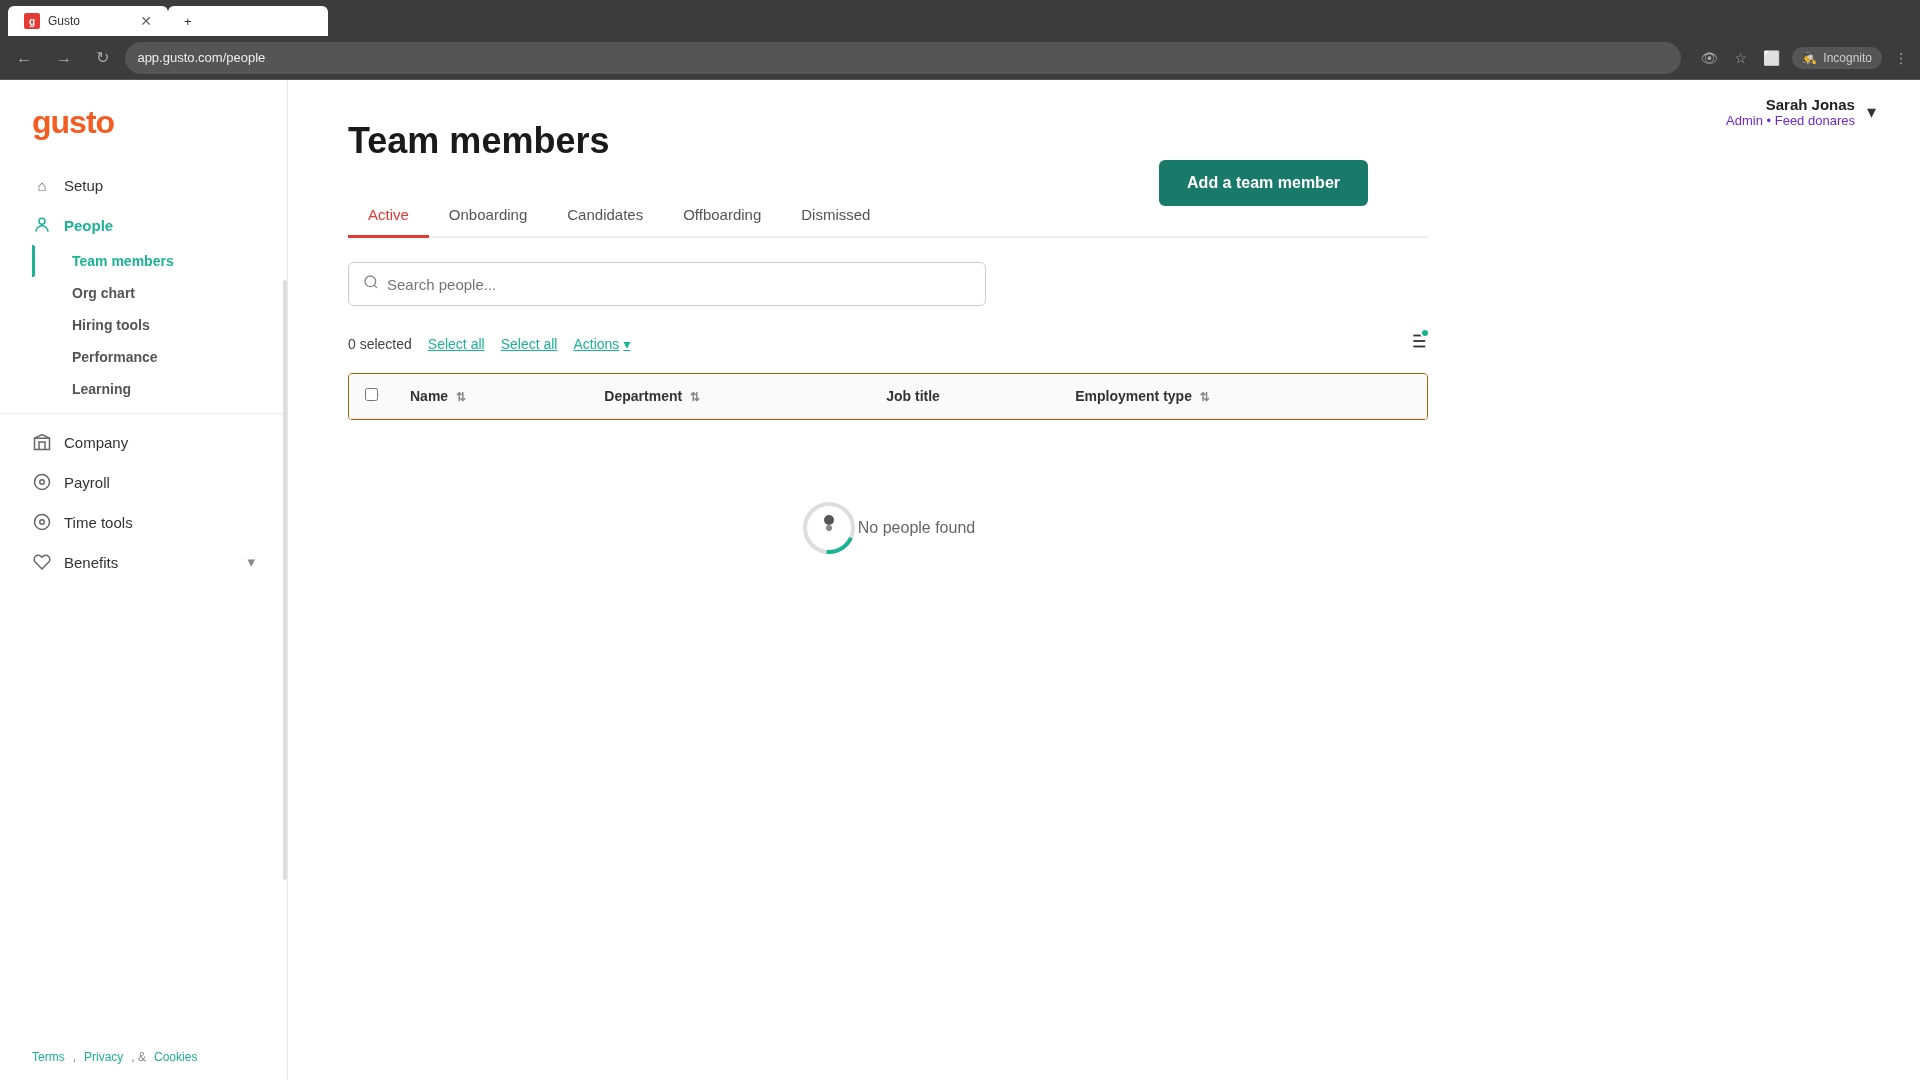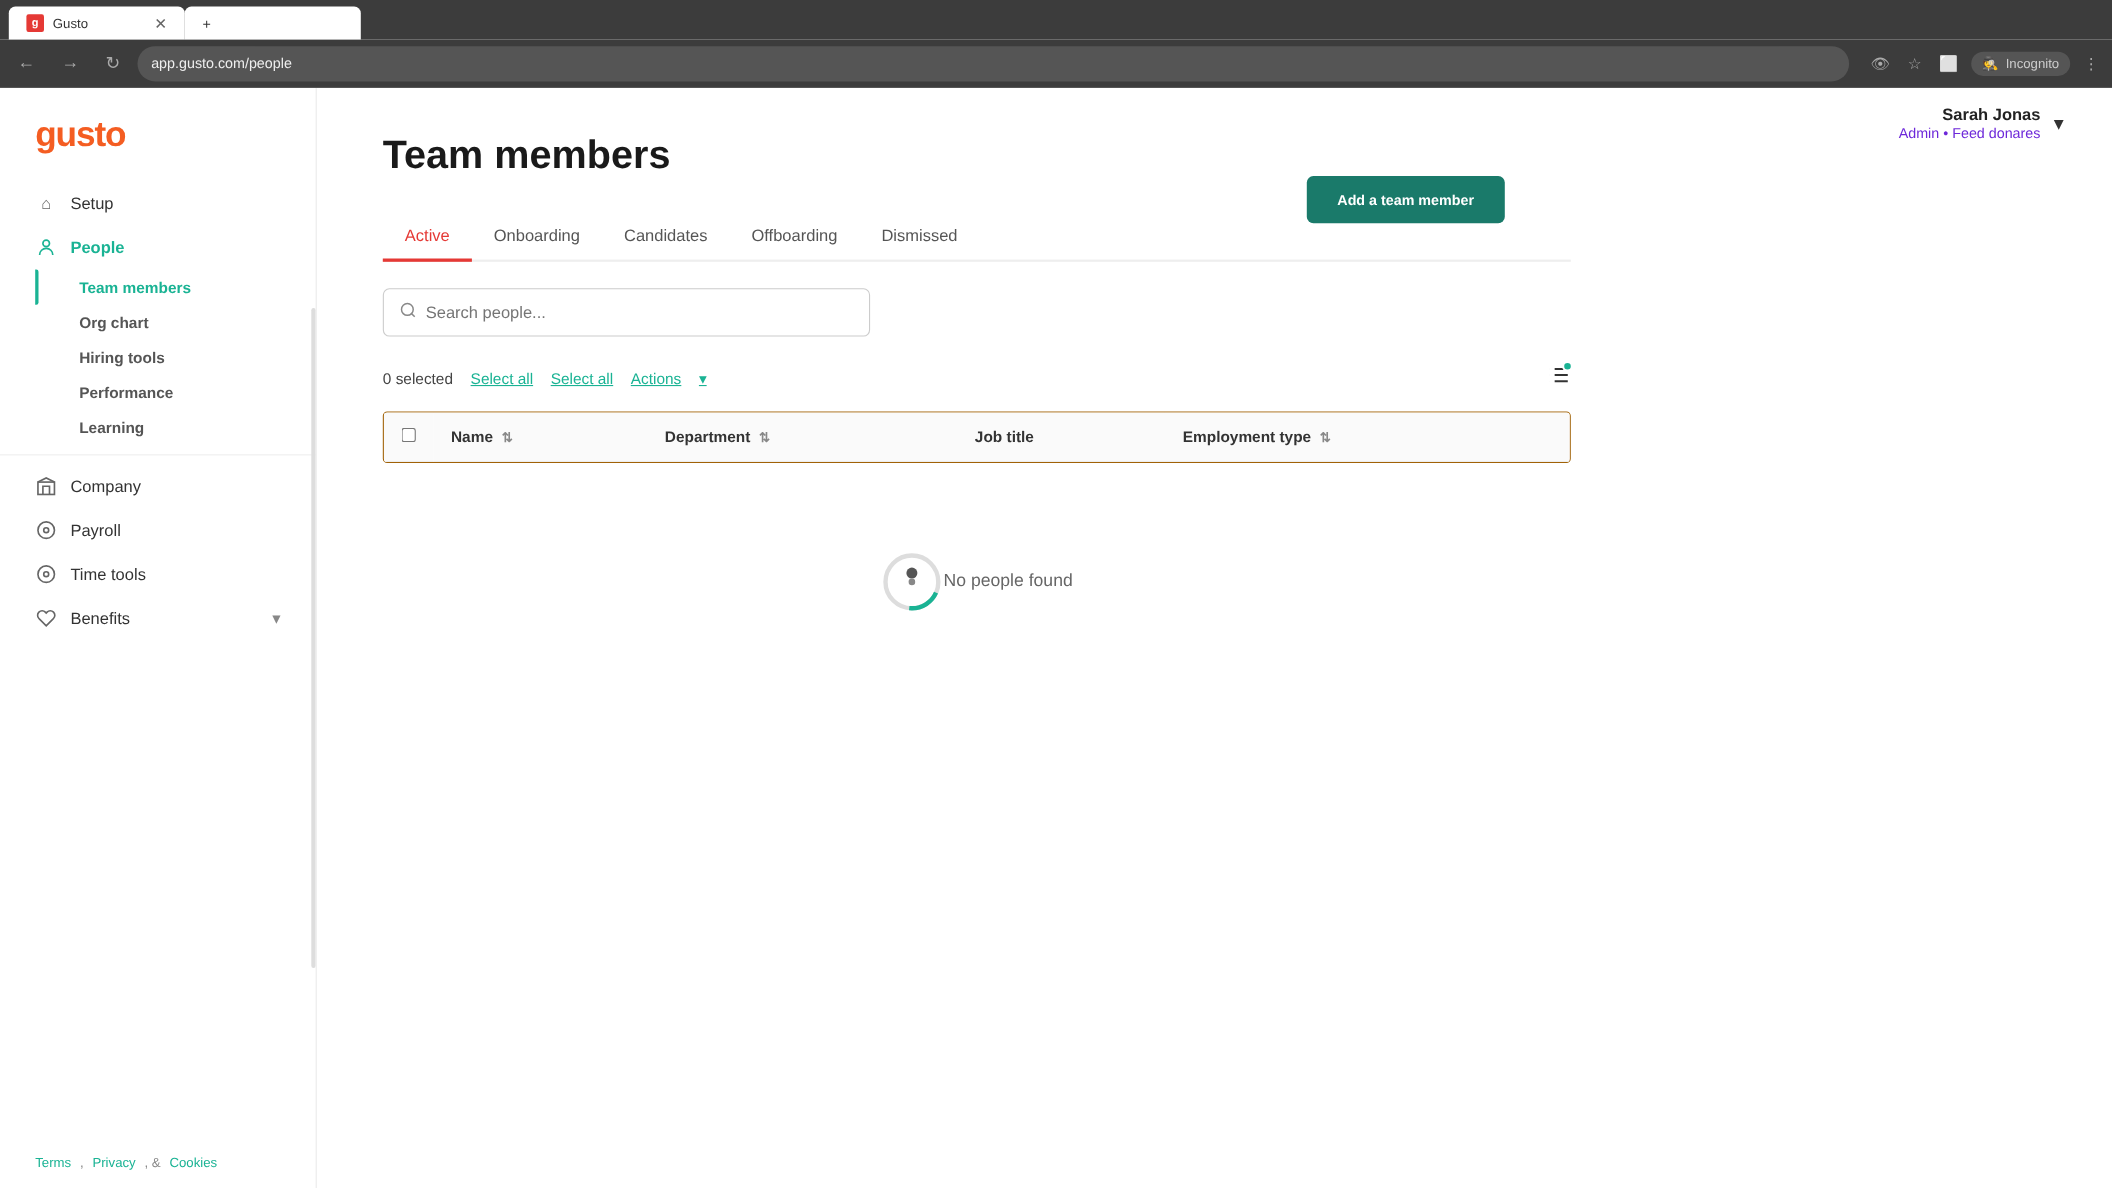--- a/index.html
+++ b/index.html
@@ -45,37 +45,37 @@
     .app-header { position: absolute; top: 0; right: 0; padding: 16px 40px; display: flex; align-items: center; gap: 8px; }
     .user-info { text-align: right; }
     .user-name { font-size: 15px; font-weight: 600; color: #222; }
     .user-role { font-size: 13px; color: #6d28d9; }
     .chevron-btn { background: none; border: none; cursor: pointer; color: #333; font-size: 18px; padding: 4px; }
 
     
     .page-title { font-size: 36px; font-weight: 700; color: #1a1a1a; margin-bottom: 28px; }
 
     
-    .add-btn { position: absolute; top: 40px; right: 60px; background: #1a7a6a; color: white; border: none; padding: 14px 28px; border-radius: 6px; font-size: 13px; font-weight: 600; cursor: pointer; }
+    .add-btn { position: absolute; top: 40px; right: 60px; background: #1a7a6a; color: white; border: none; padding: 14px 28px; border-radius: 6px; font-size: 16px; font-weight: 600; cursor: pointer; }
 
     
     .tabs { display: flex; gap: 0; border-bottom: 2px solid #eee; margin-bottom: 24px; }
     .tab { padding: 12px 20px; font-size: 15px; color: #555; cursor: pointer; border-bottom: 3px solid transparent; margin-bottom: -2px; text-decoration: none; }
     .tab.active { color: #e53935; border-bottom: 3px solid #e53935; font-weight: 500; }
 
     
-    .search-bar { display: flex; align-items: center; background: #fff; border: 1.5px solid #ccc; border-radius: 6px; padding: 0 14px; width: 443px; margin-bottom: 20px; height: 44px; }
+    .search-bar { display: flex; align-items: center; background: #fff; border: 1.5px solid #ccc; border-radius: 6px; padding: 0 14px; width: 638px; margin-bottom: 20px; height: 44px; }
     .search-bar input { border: none; outline: none; font-size: 15px; color: #333; flex: 1; background: transparent; }
     .search-icon { color: #888; margin-right: 8px; font-size: 16px; }
 
     
     .table-actions { display: flex; align-items: center; gap: 16px; margin-bottom: 12px; padding: 4px 0; }
     .selected-count { font-size: 14px; color: #444; }
     .action-link { color: #1ab394; font-size: 14px; text-decoration: underline; cursor: pointer; }
-    .actions-dropdown { display: flex; align-items: center; gap: 16px; color: #1ab394; font-size: 14px; text-decoration: underline; cursor: pointer; }
+    .actions-dropdown { display: flex; align-items: center; gap: 4px; color: #1ab394; font-size: 14px; text-decoration: underline; cursor: pointer; }
     .filter-btn { background: none; border: none; cursor: pointer; margin-left: auto; position: relative; }
     .filter-icon { font-size: 20px; color: #333; }
     .filter-dot { position: absolute; top: -2px; right: -2px; width: 10px; height: 10px; background: #1ab394; border-radius: 50%; border: 2px solid white; }
 
     
     .table-container { border: 1px solid #a16207; border-radius: 4px; overflow: hidden; }
     .table { width: 100%; border-collapse: collapse; }
     .table th { background: #fafafa; padding: 14px 16px; text-align: left; font-size: 14px; font-weight: 600; color: #333; border-bottom: 1px solid #eee; white-space: nowrap; }
     .table th .sort-icon { display: inline-block; margin-left: 4px; color: #888; font-size: 12px; }
     .table-checkbox { width: 40px; }

